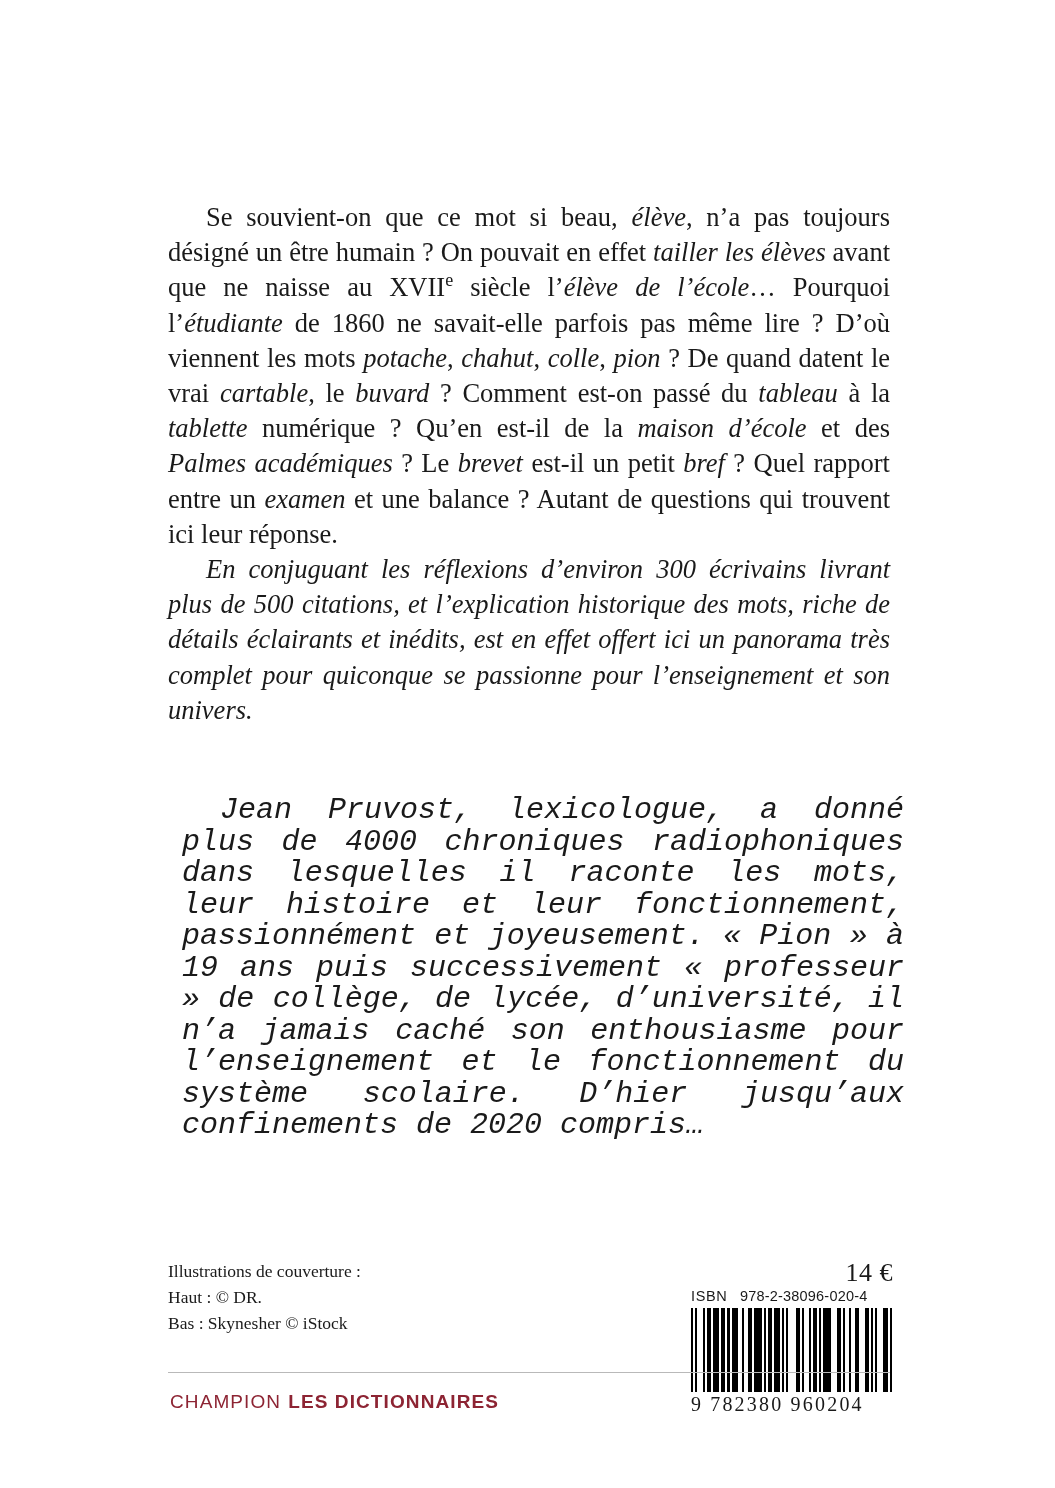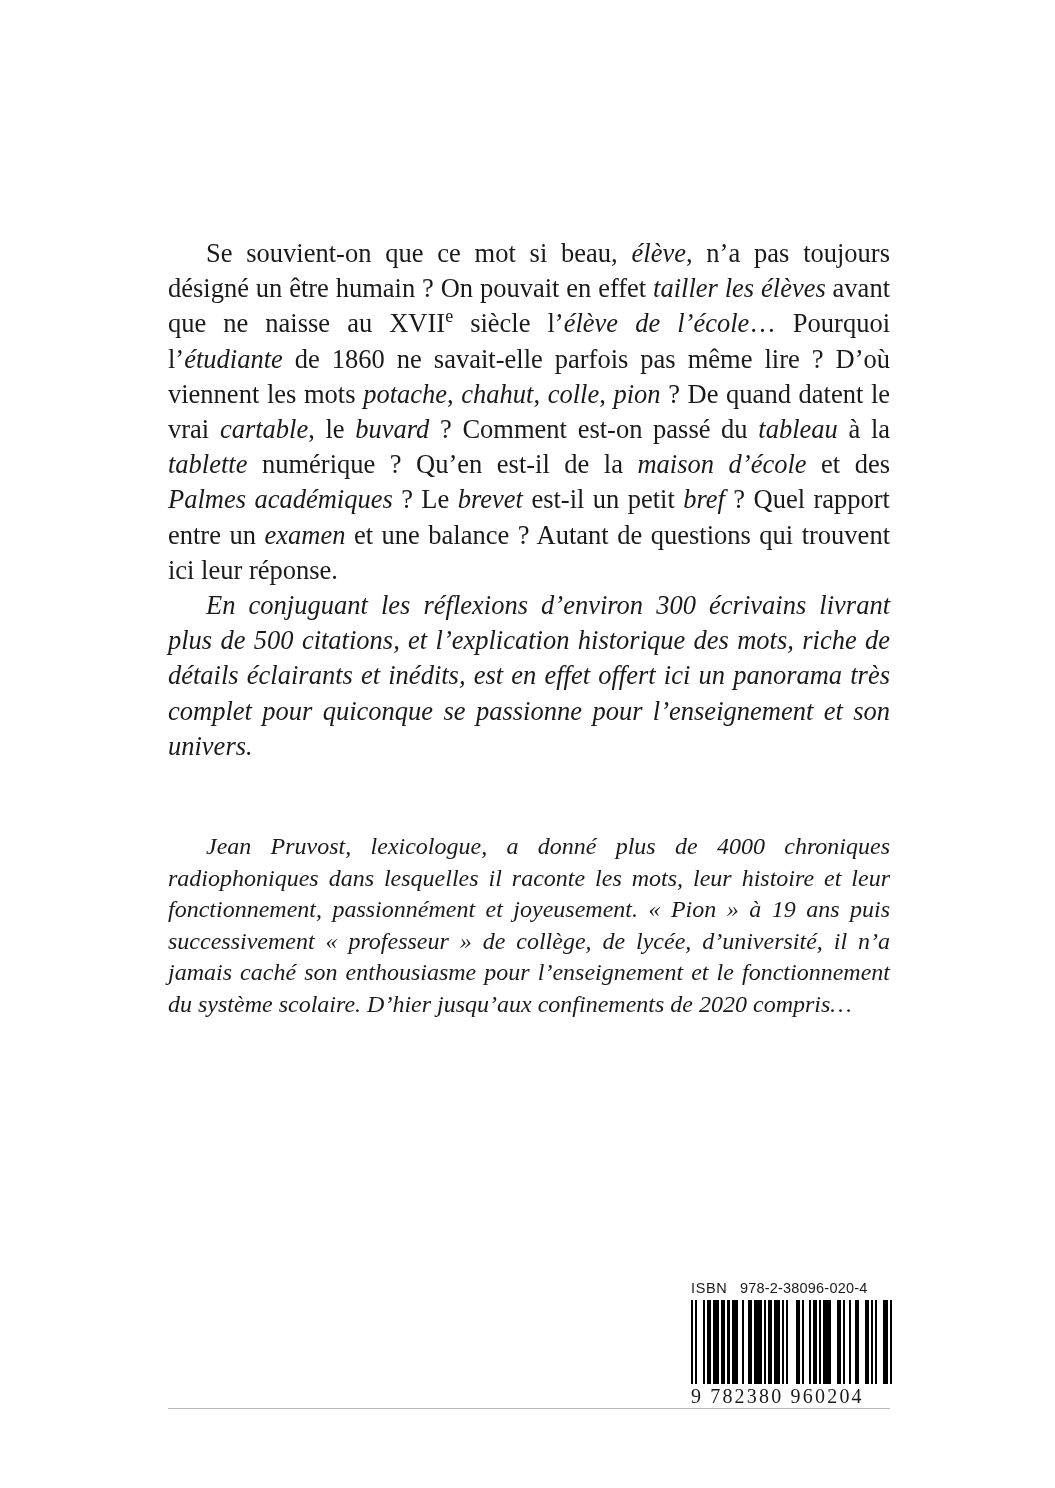--- a/index.html
+++ b/index.html
@@ -13,21 +13,20 @@
     height: 1488px;
     position: relative;
     font-family: "Liberation Serif", serif;
     color: #1a1a1a;
     overflow: hidden;
   }
 
   .page {
     position: absolute;
     inset: 0;
-    margin-top: 36px;
   }
 
   
   .blurb {
     position: absolute;
     left: 168px;
     top: 200px;
     width: 722px;
     font-size: 26.5px;
     line-height: 35.2px;
@@ -40,27 +39,28 @@
     text-indent: 38px;
   }
   .blurb p + p { margin-top: 0; font-style: italic; }
   .it { font-style: italic; }
   .sc-xvii { }
   .sup { font-size: 0.68em; vertical-align: super; line-height: 0; }
 
   
   .author-note {
     position: absolute;
-    left: 168px;
+    left: 182px;
     top: 795px;
     width: 722px;
-    font-size: 24px;
+    font-size: 30px;
     line-height: 31.5px;
     font-style: italic;
     text-align: justify;
+    font-family: Liberation Mono, monospace;
   }
   .author-note p {
     margin: 0;
     text-indent: 38px;
   }
 
   
   .credits {
     position: absolute;
     left: 168px;
@@ -77,21 +77,21 @@
     top: 1258px;
     font-size: 26px;
     letter-spacing: .5px;
     text-align: right;
   }
 
   
   .barcode-block {
     position: absolute;
     right: 162px;
-    top: 1244px;
+    top: 1288px;
     width: 202px;
   }
   .isbn-line {
     font-family: "Liberation Sans", sans-serif;
     font-size: 14.5px;
     letter-spacing: .2px;
     margin-bottom: 4px;
     white-space: nowrap;
     text-align: left;
   }
@@ -146,20 +146,25 @@
 
   <div class="blurb">
     <p>Se souvient-on que ce mot si beau, <span class="it">élève</span>, n’a pas toujours désigné un être humain ? On pouvait en effet <span class="it">tailler les élèves</span> avant que ne naisse au <span class="sc-xvii">XVII<span class="sup">e</span></span> siècle l’<span class="it">élève de l’école</span>… Pourquoi l’<span class="it">étudiante</span> de 1860 ne savait-elle parfois pas même lire ? D’où viennent les mots <span class="it">potache</span>, <span class="it">chahut</span>, <span class="it">colle</span>, <span class="it">pion</span> ? De quand datent le vrai <span class="it">cartable</span>, le <span class="it">buvard</span> ? Comment est-on passé du <span class="it">tableau</span> à la <span class="it">tablette</span> numérique ? Qu’en est-il de la <span class="it">maison d’école</span> et des <span class="it">Palmes académiques</span> ? Le <span class="it">brevet</span> est-il un petit <span class="it">bref</span> ? Quel rapport entre un <span class="it">examen</span> et une balance ? Autant de questions qui trouvent ici leur réponse.</p>
     <p>En conjuguant les réflexions d’environ 300 écrivains livrant plus de 500 citations, et l’explication historique des mots, riche de détails éclairants et inédits, est en effet offert ici un panorama très complet pour quiconque se passionne pour l’enseignement et son univers.</p>
   </div>
 
   <div class="author-note">
     <p><span class="it">Jean Pruvost</span>, lexicologue, a donné plus de 4000 chroniques radiophoniques dans lesquelles il raconte les mots, leur histoire et leur fonctionnement, passionnément et joyeusement. « Pion » à 19 ans puis successivement « professeur » de collège, de lycée, d’université, il n’a jamais caché son enthousiasme pour l’enseignement et le fonctionnement du système scolaire. D’hier jusqu’aux confinements de 2020 compris…</p>
   </div>
 
+  <div class="credits">
+    <div>Illustrations de couverture :</div>
+    <div>Haut : © DR.</div>
+    <div>Bas : Skynesher © iStock</div>
+  </div>
 
   <div class="price">14 €</div>
 
   <div class="barcode-block">
     <div class="isbn-line">
       <span class="isbn-word">ISBN</span>
       &nbsp;
       <span>978-2-38096-020-4</span>
     </div>
     <div class="barcode">
@@ -229,14 +234,17 @@
           <div class="bar" style="width: 1.98039px; background: rgb(0, 0, 0);"></div>
         </div>
     </div>
     <div class="barcode-digits">
       <span class="lead">9</span><span>782380 960204</span>
     </div>
   </div>
 
   <div class="footer-rule"></div>
 
+  <div class="publisher">
+    <span class="champion">CHAMPION</span><span class="dicos">LES DICTIONNAIRES</span>
+  </div>
 
 </div>
 
 </body></html>

